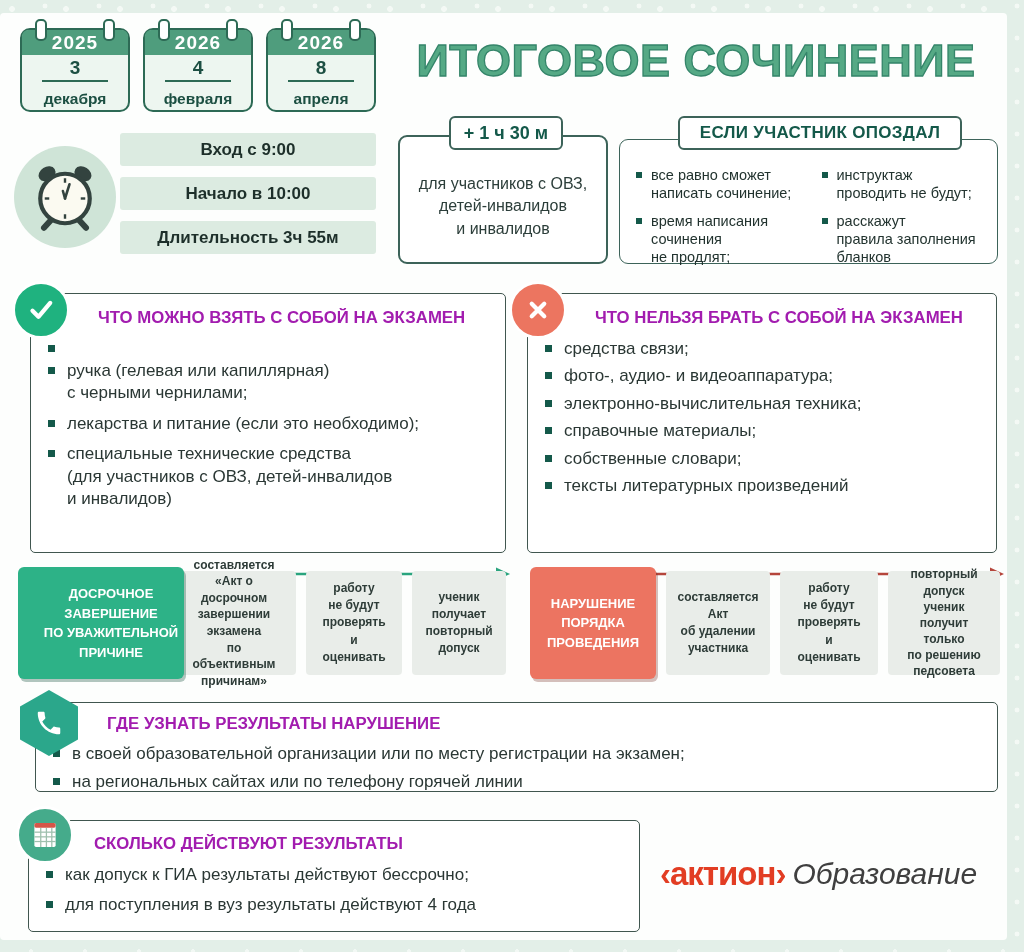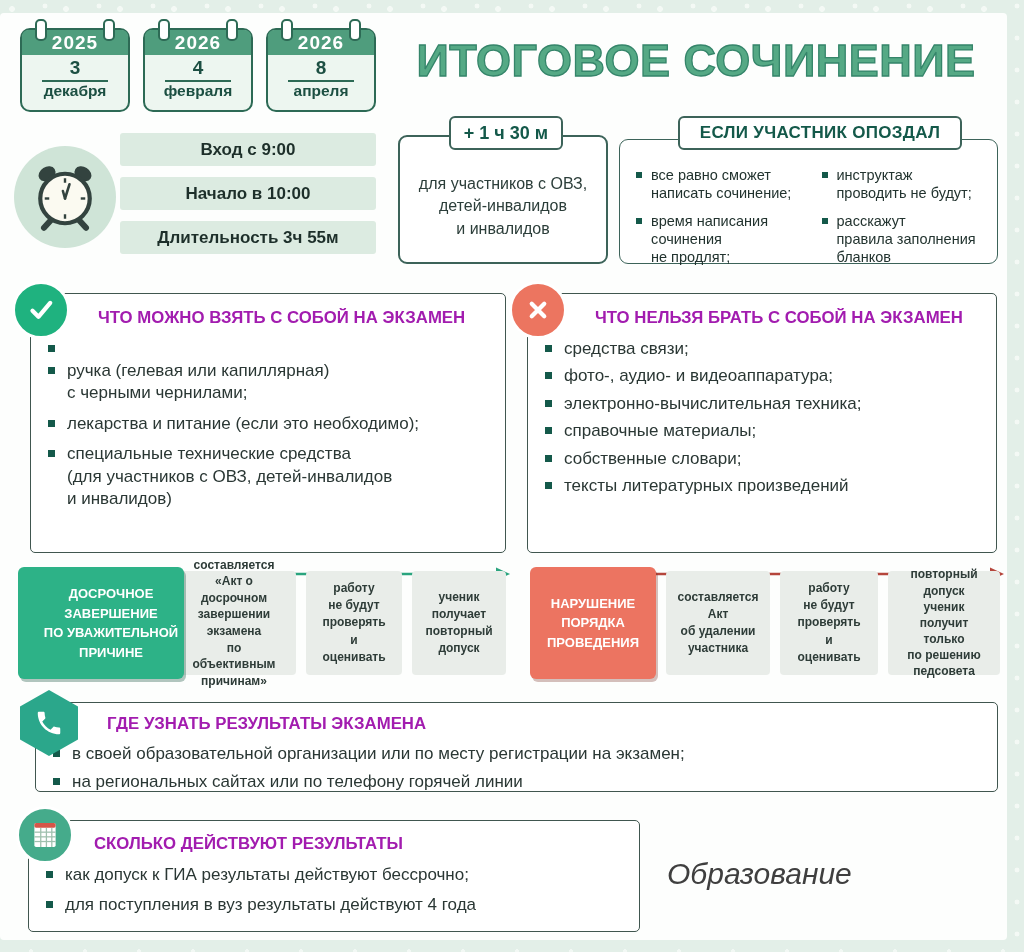--- a/index.html
+++ b/index.html
@@ -10,21 +10,21 @@
       radial-gradient(circle 3px at 12px 9px, #f4f9f5 94%, transparent),
       radial-gradient(circle 2px at 31px 23px, #f2f8f4 94%, transparent),
       radial-gradient(circle 2.6px at 45px 6px, #f4f9f5 94%, transparent);
     background-size:54px 32px;}
   .card{position:absolute;left:0;top:13px;width:1007px;height:927px;background:#fdfefd;border-radius:4px;}
 
   
   .cal{position:absolute;width:106px;height:80px;border:2.5px solid #2d6a55;border-radius:10px;background:#edf6f0;}
   .cal-head{height:25px;background:#4f9d7d;border-radius:6px 6px 0 0;color:#fff;font-weight:bold;font-size:19px;text-align:center;line-height:25px;letter-spacing:1px;}
   .cal-day{width:66px;margin:2px auto 0;text-align:center;font-size:19px;font-weight:bold;color:#1c4f42;border-bottom:2px solid #2d6a55;padding-bottom:1px;}
-  .cal-month{text-align:center;font-size:15.5px;font-weight:bold;color:#1c4f42;margin-top:0;}
+  .cal-month{text-align:center;font-size:15.5px;font-weight:bold;color:#1c4f42;margin-top:8px;}
   .hook{position:absolute;top:-11px;width:8px;height:18px;background:#fff;border:2.5px solid #2d6a55;border-radius:5px;}
   .hook.l{left:13px;} .hook.r{right:13px;}
 
   
   .big-title{position:absolute;left:400px;top:30px;width:592px;height:62px;display:flex;align-items:center;justify-content:center;
     font-weight:bold;font-size:45px;color:#55a985;-webkit-text-stroke:1.3px #35856a;letter-spacing:.5px;white-space:nowrap;}
 
   
   .clock-circle{position:absolute;left:14px;top:146px;width:102px;height:102px;border-radius:50%;background:#cfe4d7;display:flex;align-items:center;justify-content:center;}
   .bar{position:absolute;left:120px;width:256px;height:33px;background:#dcebe1;border-radius:3px;display:flex;align-items:center;justify-content:center;font-weight:bold;font-size:17px;color:#1d2f2a;}
@@ -266,21 +266,21 @@
 только
 по решению
 педсовета</div>
 
   <div class="hexagon" style="left:20px;top:690px;">
     <svg width="30" height="30" viewBox="0 0 24 24">
         <path fill="#fff" d="M6.62 10.79c1.44 2.83 3.76 5.14 6.59 6.59l2.2-2.2c.27-.27.67-.36 1.02-.24 1.12.37 2.33.57 3.57.57.55 0 1 .45 1 1V20c0 .55-.45 1-1 1-9.39 0-17-7.61-17-17 0-.55.45-1 1-1h3.5c.55 0 1 .45 1 1 0 1.25.2 2.45.57 3.57.11.35.03.74-.25 1.02l-2.2 2.2z"></path>
       </svg>
   </div>
   <div class="lbox" style="left:35px;top:702px;width:963px;height:90px;padding-top:11px;">
-    <div class="lbox-title" style="margin-left:54px;margin-bottom:9px;">ГДЕ УЗНАТЬ РЕЗУЛЬТАТЫ ЭКЗАМЕНА</div>
+    <div class="lbox-title" style="margin-left:54px;margin-bottom:9px;">ГДЕ УЗНАТЬ РЕЗУЛЬТАТЫ НАРУШЕНИЕ</div>
     <div class="lbox-items" style="gap:6px;">
       <div class="bullet">
           <span class="sq"></span>
           <span class="btxt">в своей образовательной организации или по месту регистрации на экзамен;</span>
         </div>
       <div class="bullet">
           <span class="sq"></span>
           <span class="btxt">на региональных сайтах или по телефону горячей линии</span>
         </div>
     </div>
@@ -308,15 +308,16 @@
           <span class="btxt">как допуск к ГИА результаты действуют бессрочно;</span>
         </div>
       <div class="bullet">
           <span class="sq"></span>
           <span class="btxt">для поступления в вуз результаты действуют 4 года</span>
         </div>
     </div>
   </div>
 
   <div class="logo">
+    <span class="logo-brand">‹актион›</span>
     <span class="logo-division">Образование</span>
   </div>
 </div>
 
 </body></html>

